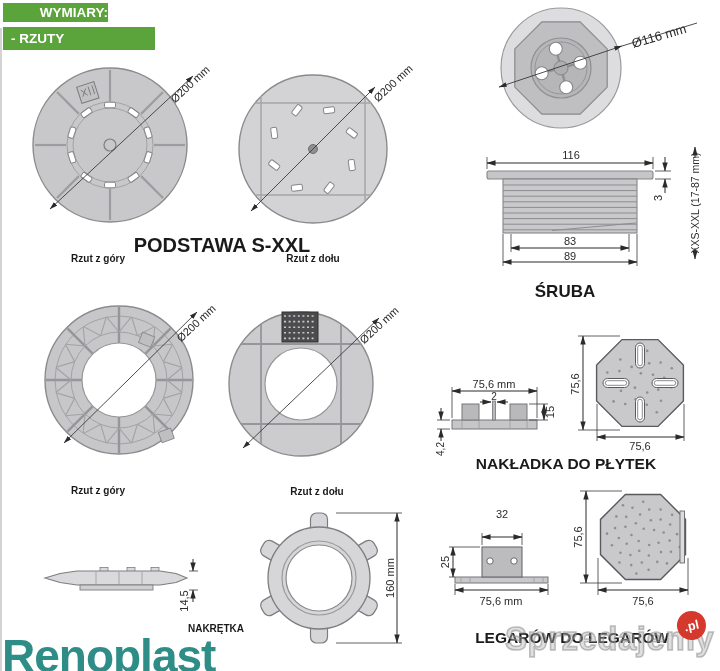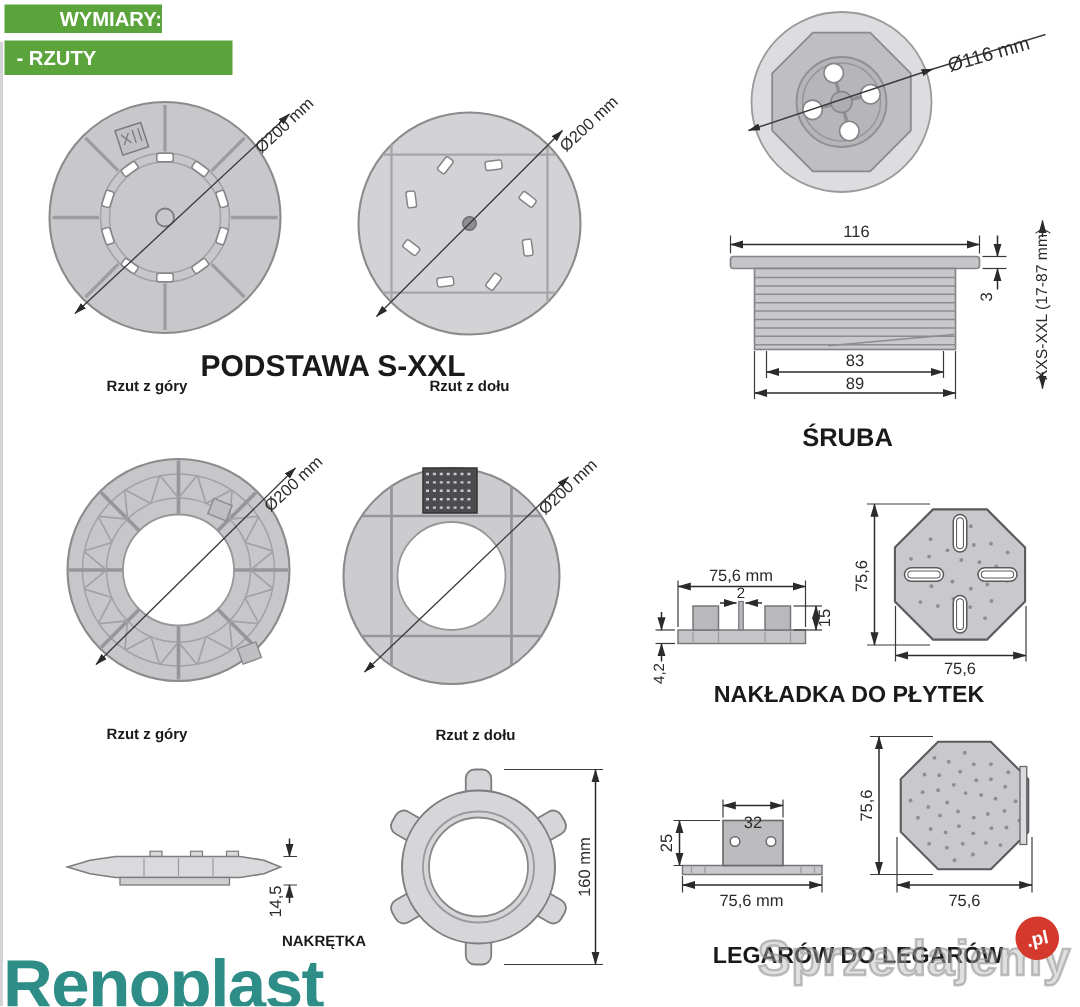--- a/index.html
+++ b/index.html
@@ -405,21 +405,21 @@
   <div class="lbl" style="left:494px;top:384px;">75,6 mm</div>
   <div class="lbl" style="left:494px;top:396px;font-size:10px;">2</div>
   <div class="lbl" style="left:550px;top:412px;transform:translate(-50%,-50%) rotate(-90deg);">15</div>
   <div class="lbl" style="left:440px;top:449px;font-size:10px;transform:translate(-50%,-50%) rotate(-90deg);">4,2</div>
   <div class="lbl" style="left:575px;top:384px;transform:translate(-50%,-50%) rotate(-90deg);">75,6</div>
   <div class="lbl" style="left:640px;top:446px;">75,6</div>
 
   <div class="lbl" style="left:184px;top:601px;transform:translate(-50%,-50%) rotate(-90deg);">14,5</div>
   <div class="lbl" style="left:390px;top:578px;transform:translate(-50%,-50%) rotate(-90deg);">160 mm</div>
 
-  <div class="lbl" style="left:502px;top:549px;">32</div>
+  <div class="lbl" style="left:502px;top:514px;">32</div>
   <div class="lbl" style="left:445px;top:562px;transform:translate(-50%,-50%) rotate(-90deg);">25</div>
   <div class="lbl" style="left:501px;top:601px;">75,6 mm</div>
   <div class="lbl" style="left:578px;top:537px;transform:translate(-50%,-50%) rotate(-90deg);">75,6</div>
   <div class="lbl" style="left:643px;top:601px;">75,6</div>
 
   <div class="cap" style="left:222px;top:245px;font-size:20px;">PODSTAWA S-XXL</div>
   <div class="cap" style="left:98px;top:258px;">Rzut z góry</div>
   <div class="cap" style="left:313px;top:258px;">Rzut z dołu</div>
   <div class="cap" style="left:565px;top:292px;font-size:17px;text-align:right;">ŚRUBA</div>
   <div class="cap" style="left:98px;top:490px;">Rzut z góry</div>

